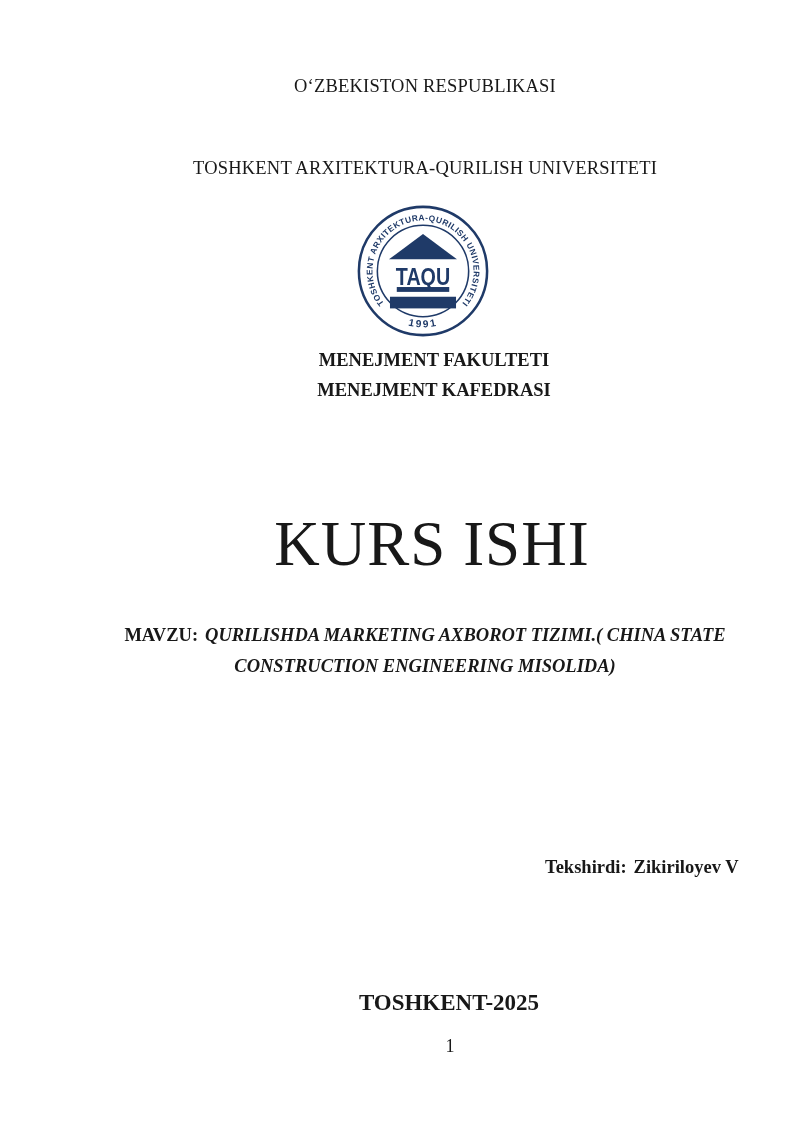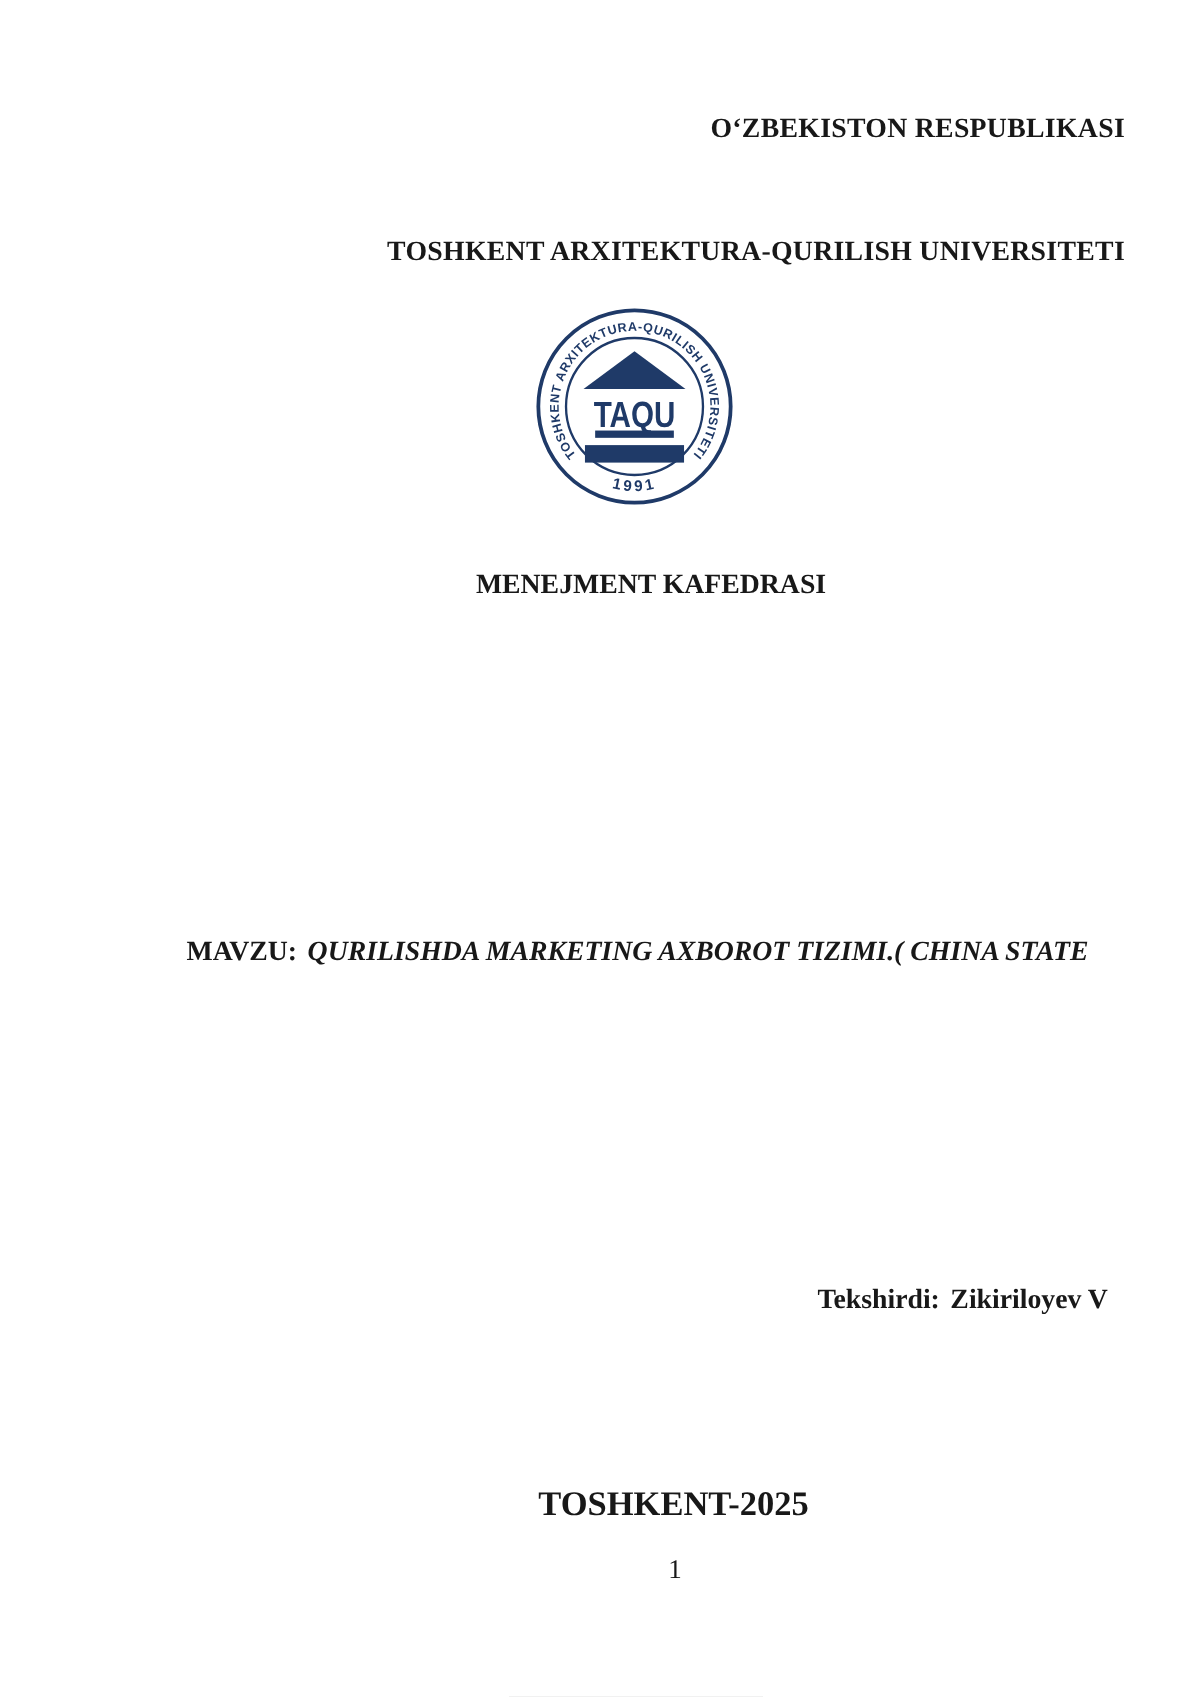--- a/index.html
+++ b/index.html
@@ -9,23 +9,23 @@
     height: 1131px;
     margin: 0 auto;
     background: #ffffff;
     font-family: "Liberation Serif", "DejaVu Serif", serif;
     color: #181818;
     overflow: hidden;
   }
   .abs { position: absolute; line-height: 1.2; }
   .hdr {
     left: 100px; width: 650px;
-    font-size: 18.5px; font-weight: bold;
+    font-size: 18.5px; font-weight: normal;
     letter-spacing: 0.2px;
-    text-align: right;
+    text-align: center;
   }
   .fac {
     left: 109px; width: 650px;
     font-size: 18.5px; font-weight: bold;
     text-align: center;
   }
   .main-title {
     left: 107px; width: 650px;
     font-size: 63px; font-weight: normal;
     letter-spacing: 1px;
@@ -108,28 +108,31 @@
       </text>
       <g>
         <polygon points="70,32 35,58 105,58" fill="#1f3a68"></polygon>
         <text class="taqu-text" x="70" y="84" text-anchor="middle" fill="#1f3a68" textLength="56" lengthAdjust="spacingAndGlyphs">TAQU</text>
         <rect x="43" y="86.5" width="54" height="5" fill="#1f3a68"></rect>
         <rect x="36" y="96.5" width="68" height="12" fill="#1f3a68"></rect>
       </g>
     </svg>
   </div>
 
+  <div class="abs fac" style="top:349px">MENEJMENT FAKULTETI</div>
 
   <div class="abs fac" style="top:379px">MENEJMENT KAFEDRASI</div>
 
 
+  <div class="abs main-title" style="top:513px">KURS ISHI</div>
 
   <div class="abs topic-line" style="top:624px">
     <span>MAVZU:</span><span class="it gap-left">QURILISHDA MARKETING AXBOROT TIZIMI.( CHINA STATE</span>
   </div>
+  <div class="abs topic-line it" style="top:655px">CONSTRUCTION ENGINEERING MISOLIDA)</div>
 
   <div class="abs credits-row" style="top:856px">
     <span>Tekshirdi:</span><span class="gap-left">Zikiriloyev V</span>
   </div>
 
   <div class="abs footer-city" style="top:989px">TOSHKENT-2025</div>
 
   <div class="abs page-num" style="top:1036px">1</div>
 
 </div>

